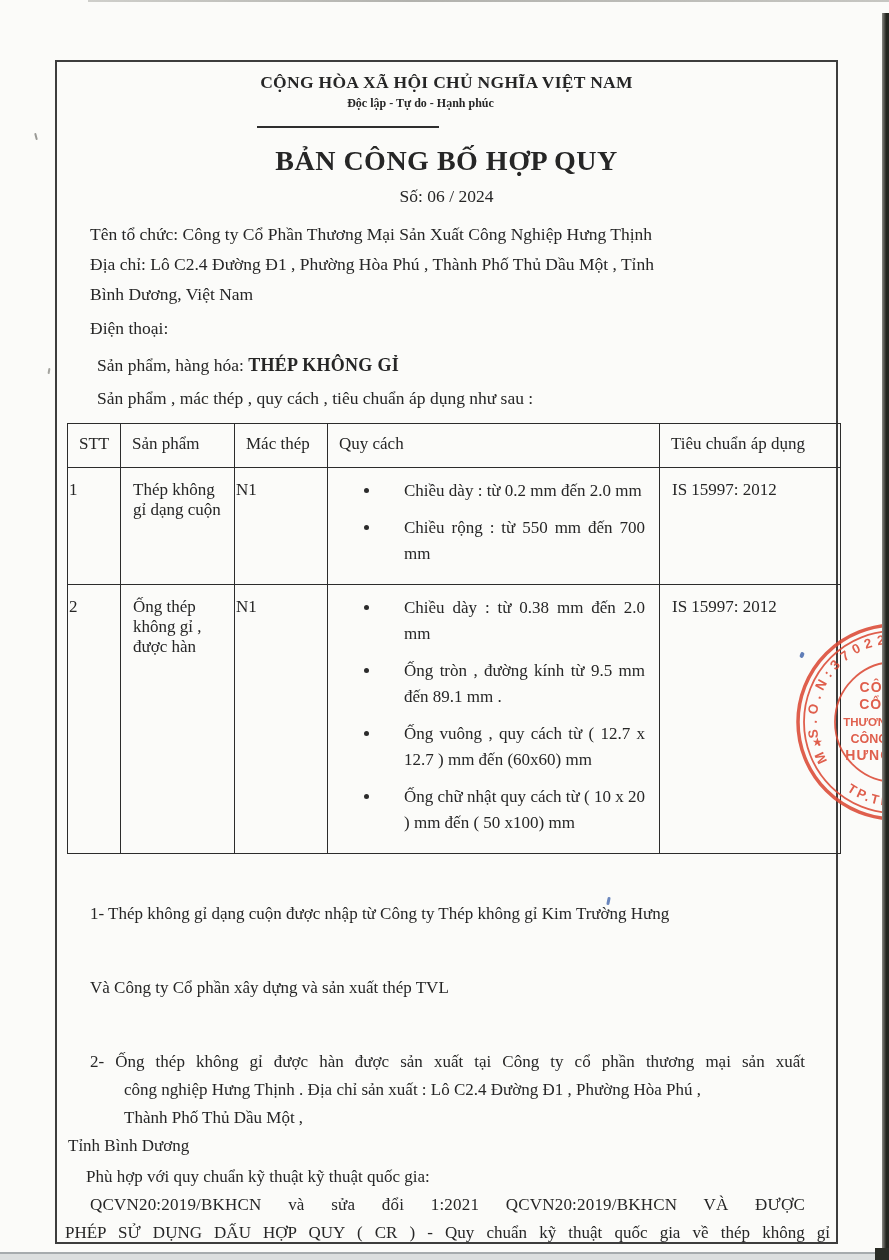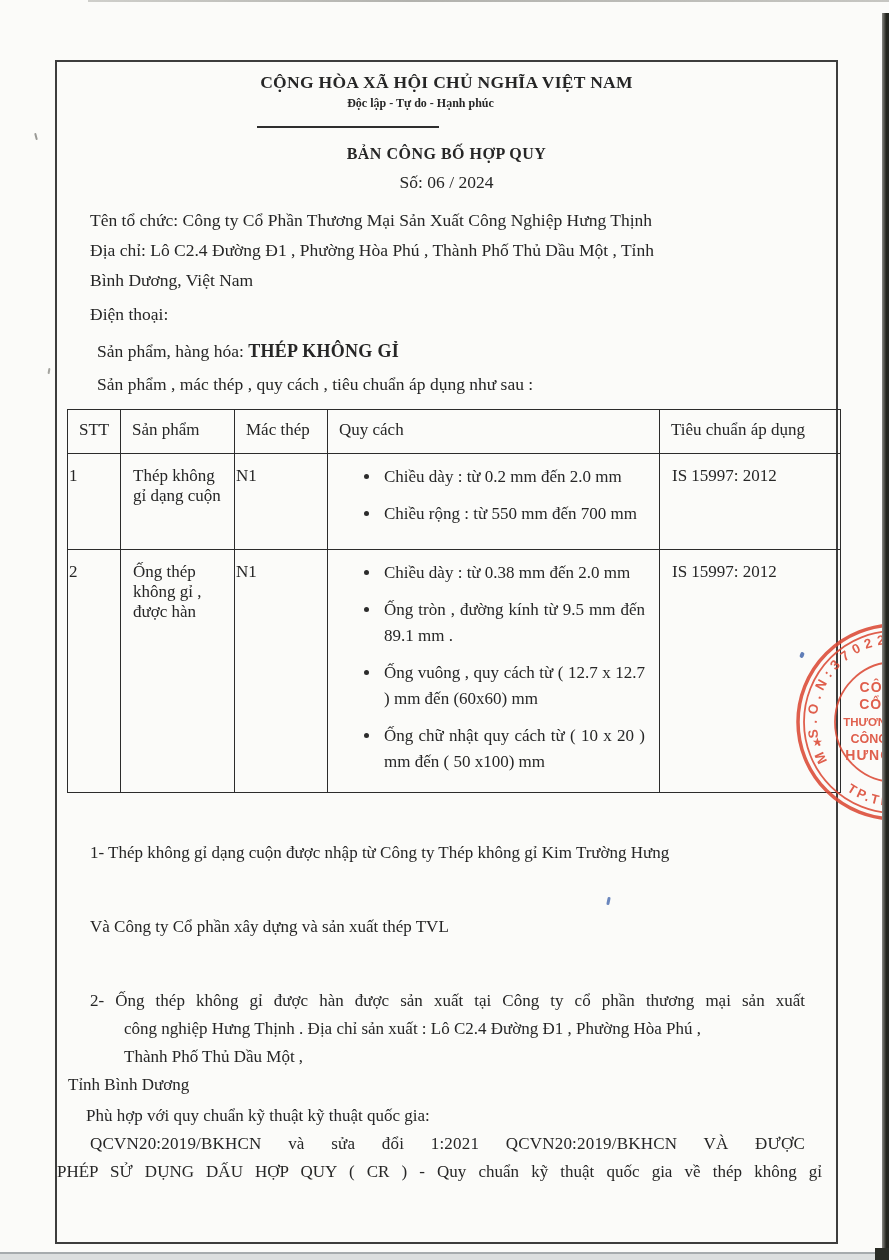--- a/index.html
+++ b/index.html
@@ -23,21 +23,21 @@
 
   
   .border-box{position:absolute;left:55px;top:60px;width:783px;height:1184px;
               border:2px solid #3d3d3d;box-sizing:border-box;background:transparent;}
 
   .nat{margin-top:10px;text-align:center;font-weight:700;font-size:17.5px;letter-spacing:.3px;}
   .motto-line{margin-top:3px;text-align:center;font-weight:700;font-size:12px;
               transform:translateX(-26px);}
   .motto-underline{position:absolute;left:200px;top:64px;width:182px;height:2px;background:#2e2e2e;}
 
-  .doc-title{margin:34px 0 0 0;text-align:center;font-weight:700;font-size:16px;letter-spacing:.5px;}
+  .doc-title{margin:34px 0 0 0;text-align:center;font-weight:700;font-size:28px;letter-spacing:.5px;}
   .doc-no{margin-top:9px;text-align:center;font-size:17.5px;}
 
   .org{margin:12px 0 0 33px;width:712px;font-size:17.5px;line-height:30px;}
   .phone{margin:4px 0 0 33px;font-size:17.5px;line-height:30px;}
 
   .prod{margin:7px 0 0 40px;font-size:17.5px;line-height:30px;}
   .prod b{font-size:18px;letter-spacing:.3px;}
   .brand{margin:1px 0 0 40px;font-size:17.5px;line-height:30px;}
   .intro{margin:3px 0 0 40px;font-size:17.5px;line-height:30px;}
 
@@ -45,32 +45,32 @@
   table.spec td,table.spec th{border:1.6px solid #2c2c2c;vertical-align:top;
        font-weight:400;font-size:17px;text-align:left;box-sizing:border-box;}
   th.h{height:44px;padding:10px 6px 6px 11px;}
   td.stt{text-align:center;padding-top:12px;}
   td.sp{padding:12px 9px 0 12px;text-align:justify;}
   td.mt{text-align:center;padding-top:12px;}
   td.qc{padding:10px 14px 6px 0;}
   td.tc{padding:12px 4px 0 12px;}
   tr.r1 td{height:96px;}
   tr.r2 td{height:240px;}
-  .bullet{display:flex;margin:0 0 11px 36px;}
+  .bullet{display:flex;margin:0 0 11px 36px;gap:20px;}
   .dot{width:5px;height:5px;border-radius:50%;background:#2c2c2c;margin:10px 15px 0 0;flex:none;}
   .btxt{text-align:justify;line-height:26px;width:276px;}
 
   .notes{margin-top:46px;font-size:17px;line-height:28px;}
   .n-line{margin-left:33px;width:715px;margin-top:46px;}
   .n-cont{margin-left:67px;width:681px;}
   .n-just{text-align:justify;text-align-last:justify;}
   .province{margin-left:11px;}
   .conform-intro{margin-left:29px;margin-top:3px;}
   .conform-l1{margin-left:33px;width:715px;text-align:justify;text-align-last:justify;letter-spacing:.2px;}
-  .conform-l2{width:765px;text-align:justify;text-align-last:justify;font-family:Liberation Serif, serif;}
+  .conform-l2{margin-left:8px;width:765px;text-align:justify;text-align-last:justify;font-family:Liberation Serif, serif;}
 
   
   .stamp{position:absolute;left:769px;top:596px;z-index:4;opacity:.88;}
   .stampArc{font-family:"Liberation Sans",sans-serif;font-weight:700;fill:#dc4a36;
             font-size:13.5px;letter-spacing:5px;}
   .stampArcB{font-family:"Liberation Sans",sans-serif;font-weight:700;fill:#dc4a36;
             font-size:13px;letter-spacing:2.5px;}
   .stampStar{font-size:12px;fill:#dc4a36;}
   .cline{font-family:"Liberation Sans",sans-serif;font-weight:700;fill:#dc4a36;text-anchor:middle;}
   .c0,.c1{font-size:14px;letter-spacing:1px;}

